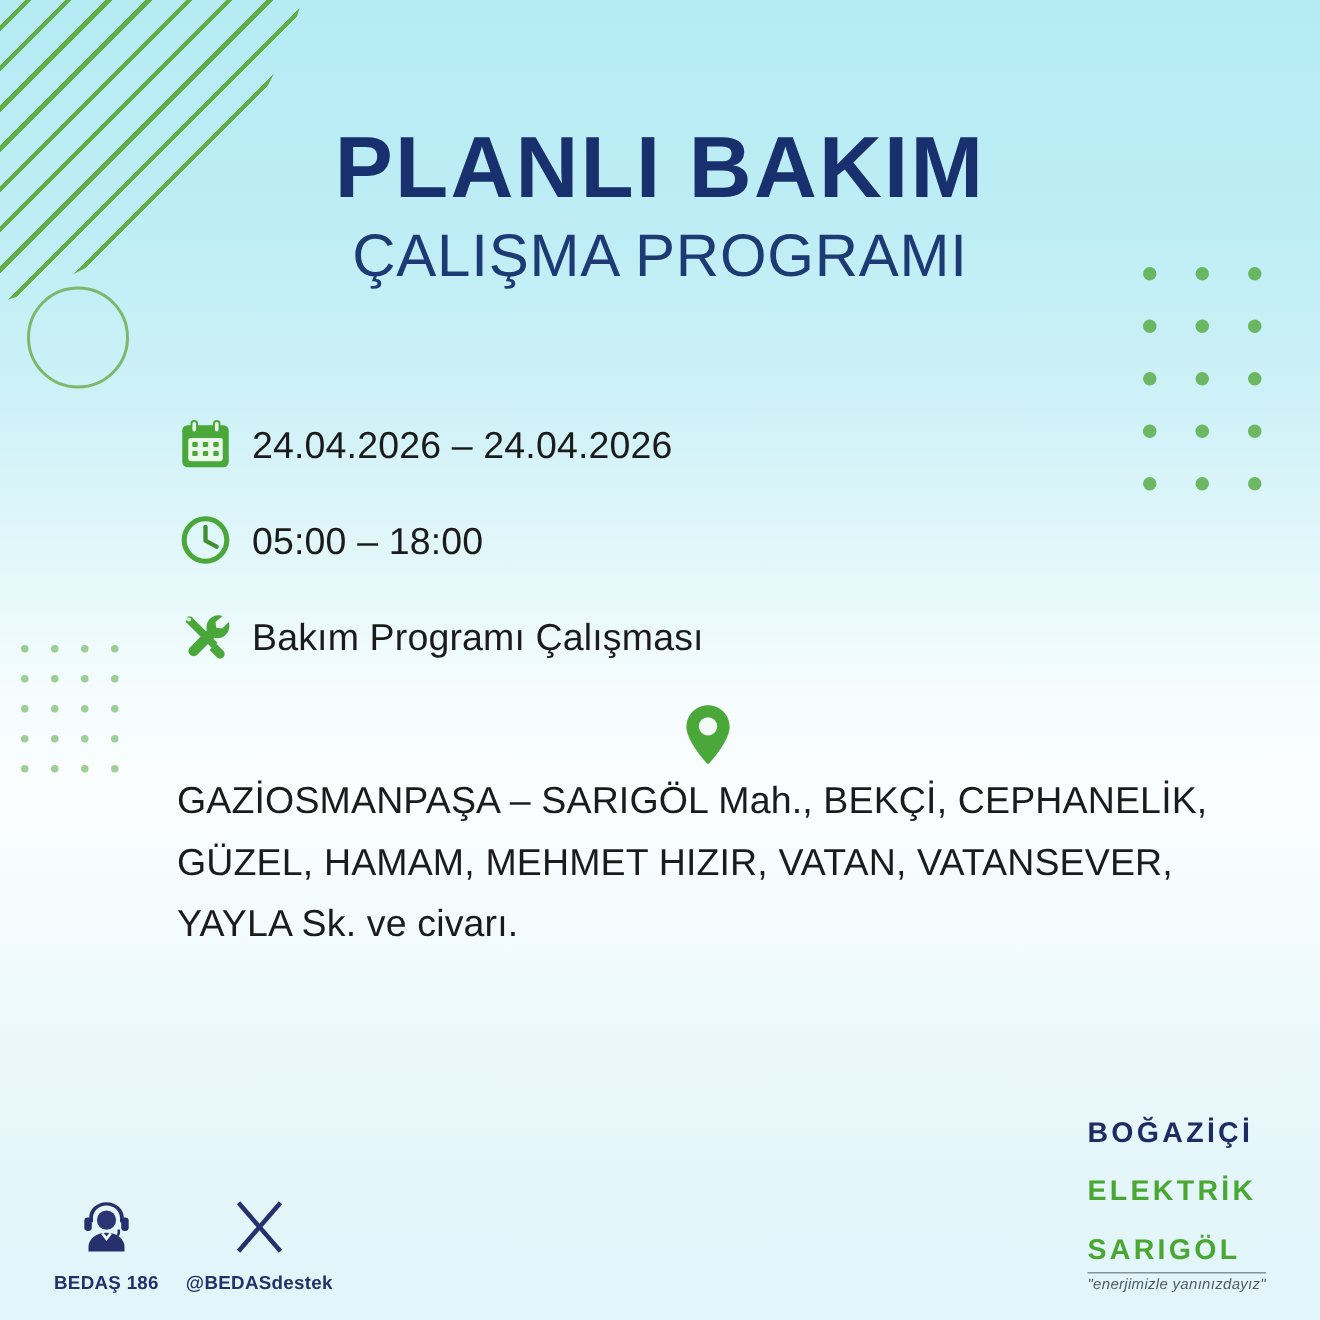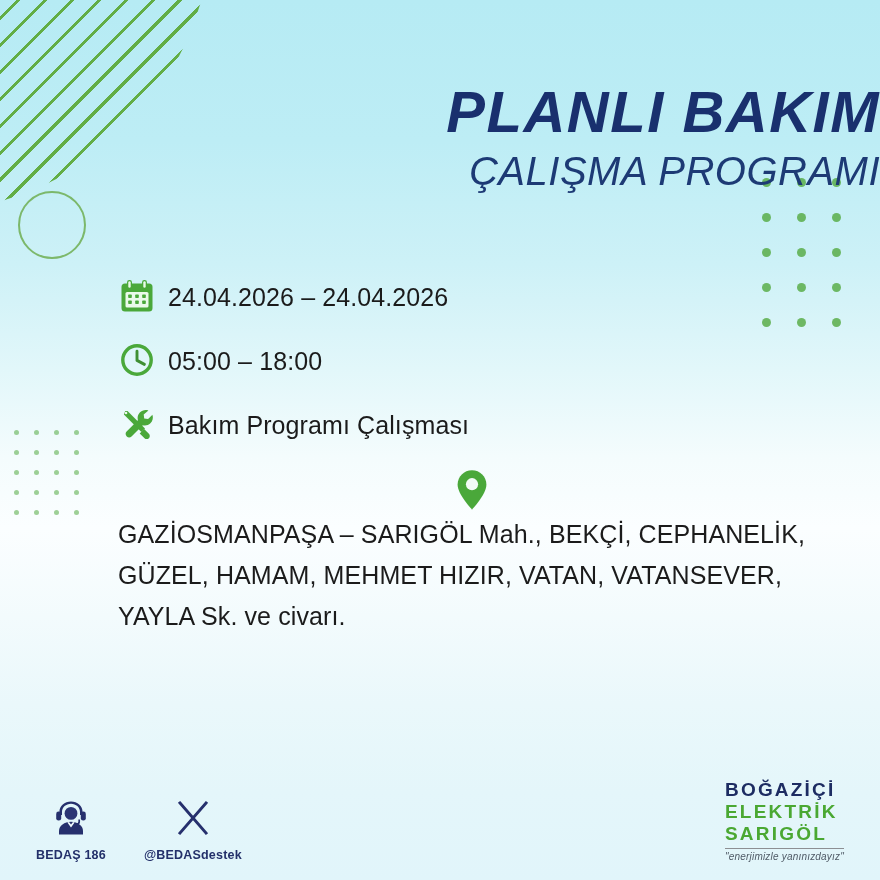--- a/index.html
+++ b/index.html
@@ -63,24 +63,23 @@
   .dotgrid.left{
     left:14px;top:430px;
     grid-template-columns:repeat(4,20px);
     grid-auto-rows:20px;
   }
   .dotgrid.left span{width:5px;height:5px;opacity:.55;}
 
   
   .heading{
     position:absolute;left:0;right:0;top:82px;
-    text-align:right;
+    text-align:center;
     color:#19306e;
     user-select:none;
-    font-style:italic;
   }
   .heading .line1{
     font-size:58px;font-weight:bold;letter-spacing:1.5px;
     line-height:60px;
     color:#19306e;
   }
   .heading .line2{
     font-size:40px;font-weight:normal;letter-spacing:.5px;
     line-height:50px;margin-top:4px;
     color:#1d3a75;
@@ -105,41 +104,41 @@
   .row.address{margin-top:2px;flex-direction:column;}
   .row.address .ico{height:44px;align-items:flex-start;padding-top:4px;}
   .row.address .txt{line-height:41px;}
 
   
   .footer{
     position:absolute;left:0;bottom:0;width:880px;height:120px;
   }
   .contacts{
     position:absolute;left:36px;bottom:18px;
-    display:flex;align-items:flex-end;gap:38px;text-align:center;
+    display:flex;align-items:flex-end;gap:18px;text-align:center;
   }
   .contact{
     display:flex;flex-direction:column;align-items:center;
     color:#1d2c62;
   }
   .contact .cico{height:46px;display:flex;align-items:flex-end;justify-content:center;}
   .contact .clabel{
     margin-top:8px;font-size:12.5px;font-weight:bold;
     color:#23306a;letter-spacing:.2px;white-space:nowrap;
   }
 
   .brand{
     position:absolute;right:36px;bottom:18px;
     text-align:left;line-height:1;
   }
   .brand .b1{
     font-size:19px;font-weight:bold;color:#1d2c62;letter-spacing:2.2px;
   }
   .brand .b2,.brand .b3{
-    font-size:19px;font-weight:bold;color:#4aa832;letter-spacing:2.2px;margin-top:3px;
+    font-size:19px;font-weight:bold;color:#4aa832;letter-spacing:2.2px;margin-top:20px;
   }
   .brand .rule{
     height:1px;background:#8d8f93;margin:5px 0 3px 0;width:100%;
   }
   .brand .tag{
     font-size:10px;color:#4f5a66;font-style:italic;letter-spacing:.2px;
     text-align:center;
   }
 </style>
 </head>

